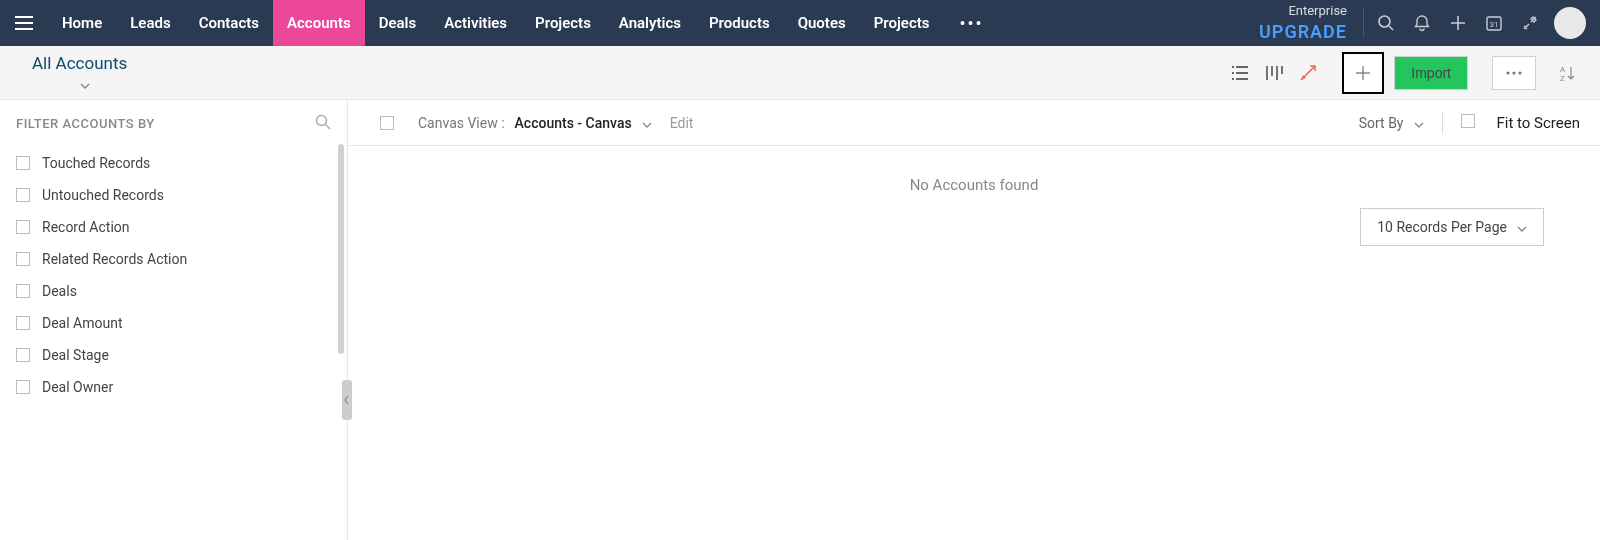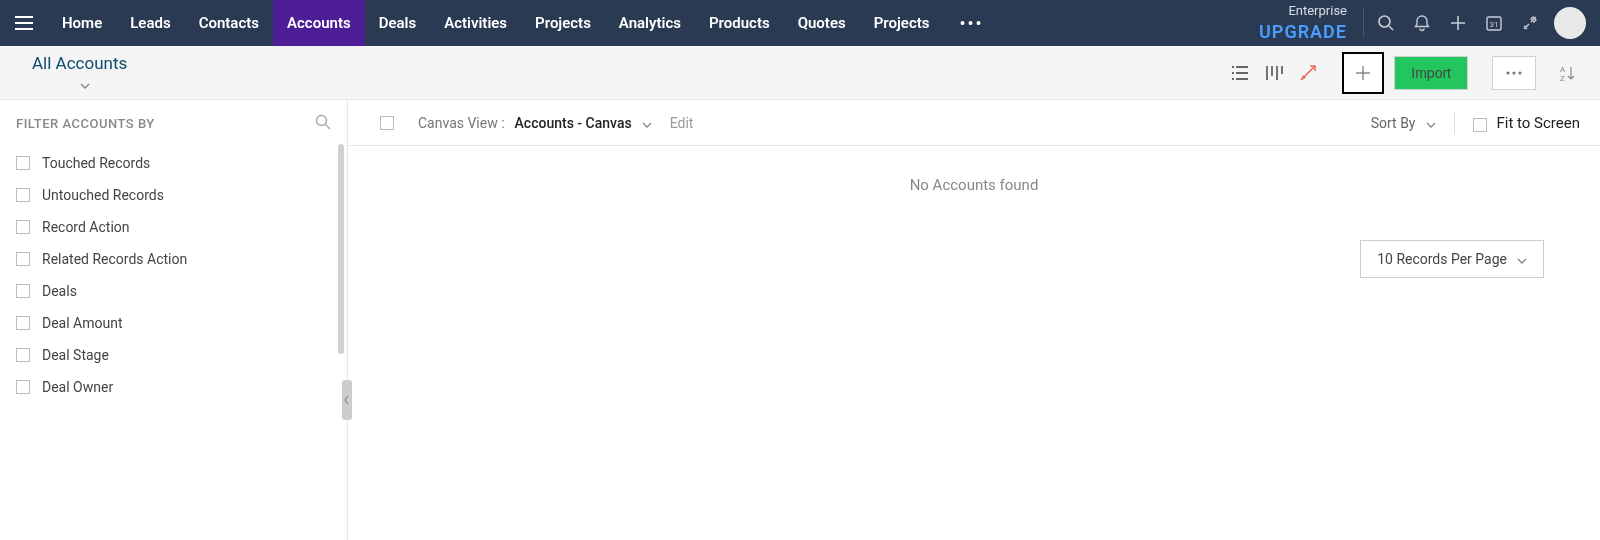--- a/index.html
+++ b/index.html
@@ -2,21 +2,21 @@
 <html><head>
   <meta charset="utf-8">
   <style>
     * { margin: 0; padding: 0; box-sizing: border-box; }
     body { font-family: -apple-system, BlinkMacSystemFont, "Segoe UI", Roboto, sans-serif; font-size: 14px; color: #333; background: #fff; width: 1600px; height: 540px; overflow: hidden; }
     
     .top-nav { background: #2b3a53; height: 46px; display: flex; align-items: center; color: #fff; position: relative; }
     .hamburger { padding: 0 15px; cursor: pointer; }
     .hamburger svg { display: block; }
     .nav-item { padding: 0 14px; height: 46px; display: flex; align-items: center; font-size: 15px; font-weight: 600; cursor: pointer; }
-    .nav-item.active { background: #4c1d95; }
+    .nav-item.active { background: #ec4899; }
     .nav-more { padding: 0 16px; cursor: pointer; font-size: 18px; letter-spacing: 2px; }
     .nav-right { margin-left: auto; display: flex; align-items: center; height: 46px; }
     .plan-block { text-align: right; padding-right: 12px; line-height: 1.3; }
     .plan-name { color: #d8dde6; font-size: 13px; }
     .upgrade-link { color: #4a9eff; font-size: 18px; font-weight: 600; letter-spacing: 1px; cursor: pointer; }
     .vsep { width: 1px; height: 28px; background: #556; margin: 0 4px; }
     .nav-icon-btn { width: 36px; height: 46px; display: flex; align-items: center; justify-content: center; cursor: pointer; }
     .avatar { width: 32px; height: 32px; border-radius: 50%; background: #e8e8e8; margin: 0 14px 0 6px; cursor: pointer; }
     
     .subheader { background: #f5f5f5; height: 54px; border-bottom: 1px solid #e6e6e6; display: flex; align-items: center; padding: 0 20px; }
@@ -43,27 +43,27 @@
     
     .main-area { flex: 1; position: relative; }
     .canvas-bar { height: 46px; border-bottom: 1px solid #e8e8e8; display: flex; align-items: center; padding: 0 20px; }
     .select-all { width: 14px; height: 14px; border: 1px solid #bbb; margin-left: 12px; margin-right: 24px; cursor: pointer; }
     .canvas-label { color: #777; font-size: 14px; margin-right: 10px; }
     .canvas-name { color: #222; font-size: 14px; font-weight: 500; cursor: pointer; display: flex; }
     .edit-link { color: #999; font-size: 14px; margin-left: 18px; cursor: pointer; }
     .canvas-right { margin-left: auto; display: flex; align-items: center; gap: 18px; }
     .sortby { color: #666; font-size: 14px; cursor: pointer; display: flex; align-items: center; }
     .v-divider { width: 1px; height: 22px; background: #ddd; }
-    .fit-wrap { display: flex; align-items: flex-end; gap: 10px; }
+    .fit-wrap { display: flex; align-items: flex-start; gap: 22px; }
     .fit-check { width: 14px; height: 14px; border: 1px solid #bbb; cursor: pointer; }
     .fit-label { font-size: 15px; color: #222; }
     
     .empty-msg { text-align: center; padding-top: 30px; color: #888; font-size: 15px; }
     
-    .pager { position: absolute; right: 56px; top: 108px; border: 1px solid #ccc; background: #fff; padding: 10px 16px; font-size: 14px; color: #444; cursor: pointer; display: flex; align-items: center; margin-top: 32px; }
+    .pager { position: absolute; right: 56px; top: 108px; border: 1px solid #ccc; background: #fff; padding: 10px 16px; font-size: 14px; color: #444; cursor: pointer; display: flex; align-items: center; }
   </style>
 </head>
 <body>
 
 <div class="top-nav">
   <div class="hamburger">
     <svg width="18" height="14" viewBox="0 0 18 14">
         <path d="M0 1h18M0 7h18M0 13h18" stroke="#fff" stroke-width="2"></path>
       </svg>
   </div>

